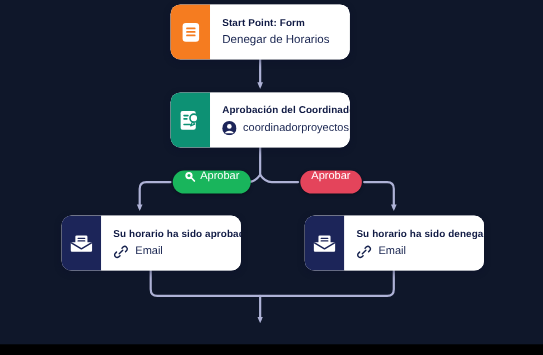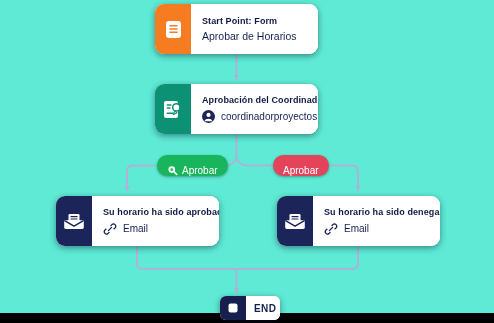--- a/index.html
+++ b/index.html
@@ -5,21 +5,21 @@
   * { margin:0; padding:0; box-sizing:border-box; }
   html,body {
     width:494px; height:323px;
     background:#000000;
     font-family:"Liberation Sans", sans-serif;
     overflow:hidden;
   }
   #canvas {
     position:relative;
     width:494px; height:313px;
-    background:#5eead4;
+    background:#0f172a;
   }
   #edges {
     position:absolute; left:0; top:0;
     width:494px; height:323px;
     pointer-events:none;
   }
 
   
   .node {
     position:absolute;
@@ -91,21 +91,21 @@
     justify-content:center;
   }
   #node-end .end-label {
     color:#16224e; font-size:10px; font-weight:bold; letter-spacing:.4px;
   }
 
   
   .pill {
     position:absolute;
     display:flex;
-    align-items:flex-end;
+    align-items:flex-start;
     gap:4px;
     height:21px;
     padding:0 10px;
     border-radius:11px;
     color:#ffffff;
     font-size:10px;
     white-space:nowrap;
     z-index:4;
     box-shadow:0 1px 3px rgba(0,0,0,.35);
   }
@@ -151,21 +151,21 @@
     <div class="accent">
       <svg class="ic" width="17" height="19" viewBox="0 0 17 19">
         <rect x="1" y="1" width="15" height="17" rx="3" fill="#ffffff"></rect>
         <rect x="4.2" y="5" width="8.6" height="1.6" rx=".8" fill="#F57C20"></rect>
         <rect x="4.2" y="8.2" width="8.6" height="1.6" rx=".8" fill="#F57C20"></rect>
         <rect x="4.2" y="11.4" width="8.6" height="1.6" rx=".8" fill="#F57C20"></rect>
       </svg>
     </div>
     <div class="body">
       <div class="title">Start Point: Form</div>
-      <div class="subtitle">Aprobar de Horarios</div>
+      <div class="subtitle">Denegar de Horarios</div>
     </div>
   </div>
 
   <div class="node" id="node-approval">
     <div class="accent">
       <svg class="ic" width="18" height="19" viewBox="0 0 18 19">
         <path d="M2,1 h10 a2,2 0 0 1 2,2 v13 a2,2 0 0 1 -2,2 h-10 a2,2 0 0 1 -2,-2 v-13 a2,2 0 0 1 2,-2 z" fill="#ffffff"></path>
         <rect x="2.6" y="4.3" width="5" height="1.5" rx=".7" fill="#0D9174"></rect>
         <rect x="2.6" y="7.3" width="4" height="1.5" rx=".7" fill="#0D9174"></rect>
         <rect x="2.6" y="12.4" width="7" height="1.5" rx=".7" fill="#0D9174"></rect>
@@ -238,24 +238,14 @@
         <svg class="ic" width="14" height="14" viewBox="0 0 14 14">
           <path d="M5.4,8.6 L8.6,5.4" stroke="#16224e" stroke-width="1.3" stroke-linecap="round"></path>
           <path d="M7.9,3.6 L9.1,2.4 a2.3,2.3 0 0 1 3.2,3.2 L11.1,6.8" fill="none" stroke="#16224e" stroke-width="1.3" stroke-linecap="round"></path>
           <path d="M6.1,10.4 L4.9,11.6 a2.3,2.3 0 0 1 -3.2,-3.2 L2.9,7.2" fill="none" stroke="#16224e" stroke-width="1.3" stroke-linecap="round"></path>
         </svg>
         <span class="txt">Email</span>
       </div>
     </div>
   </div>
 
-  <div class="node" id="node-end">
-    <div class="accent">
-      <svg class="ic" width="12" height="12" viewBox="0 0 12 12">
-        <rect x="1.5" y="1.5" width="9" height="9" rx="2" fill="#ffffff"></rect>
-      </svg>
-    </div>
-    <div class="body">
-      <span class="end-label">END</span>
-    </div>
-  </div>
 
 </div>
 
 </body></html>

